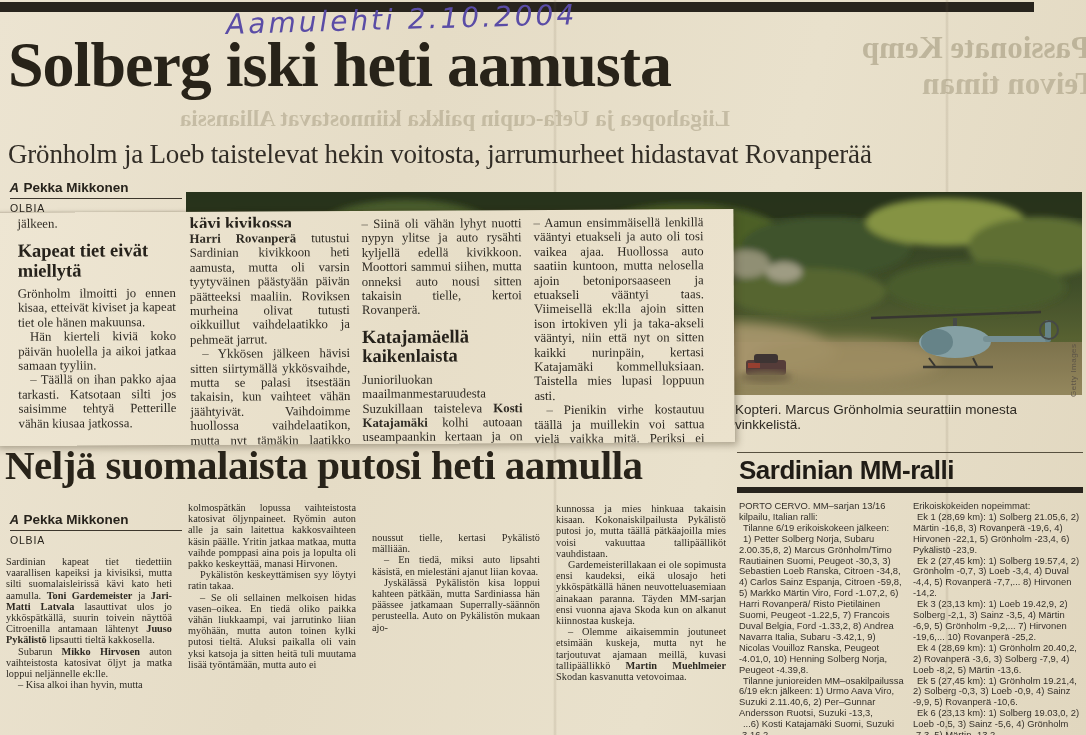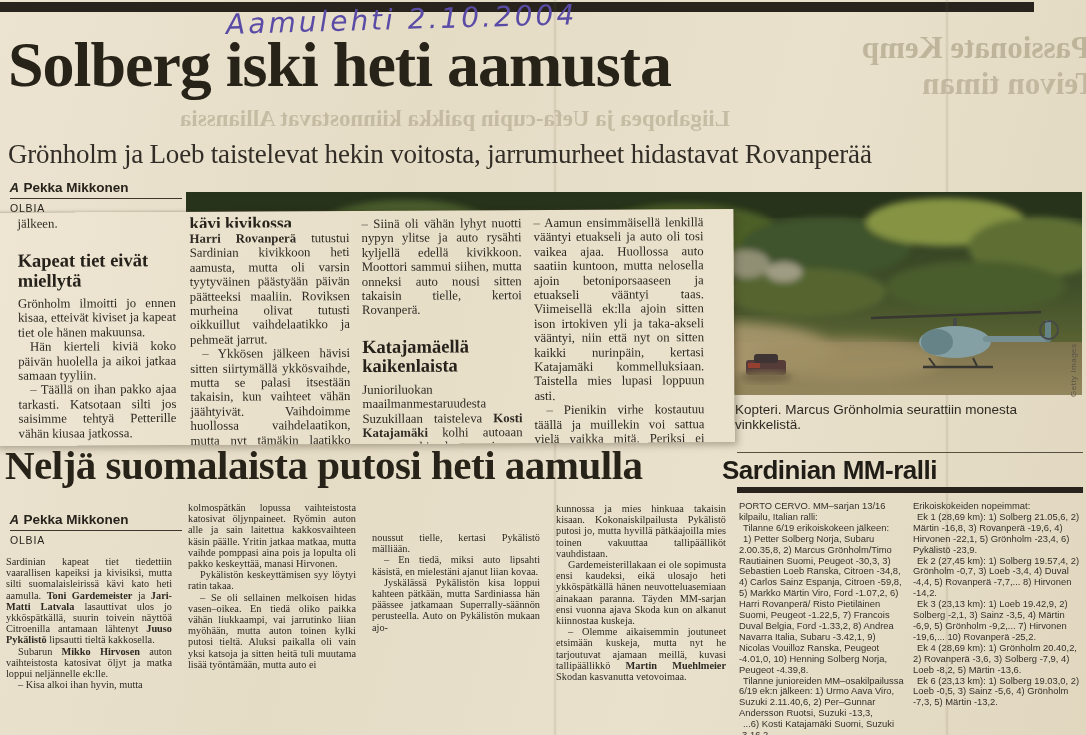--- a/index.html
+++ b/index.html
@@ -52,29 +52,29 @@
     position:absolute;left:-6px;top:211px;width:740px;height:233px;
     background:linear-gradient(100deg,#eee6d3,#e7dec8 55%,#ebe2cd);
     box-shadow:3px 3px 7px rgba(60,50,30,.35), 0 -1px 2px rgba(60,50,30,.18);
     transform:rotate(-0.3deg);overflow:hidden;
   }
   .col{position:absolute;}
   .bodycol{font-size:12.8px;line-height:14.4px;color:#2e2a23;text-align:justify;}
   .bodycol p{margin:0;}
   .bodycol p + p{text-indent:12px;}
   .carry{font-size:12.8px;color:#2e2a23;margin:0;}
-  .colhead{font-size:18.5px;line-height:19.5px;font-weight:bold;color:#26221b;margin:20px 0 6px;}
+  .colhead{font-size:18.5px;line-height:19.5px;font-weight:bold;color:#26221b;margin:10px 0 6px;}
   .colhead.cut{margin:0 0 4px;height:14px;overflow:hidden;font-size:17px;}
   
   .headline2{position:absolute;left:5px;top:441px;width:760px;
     font-size:41px;font-weight:bold;color:#282319;letter-spacing:-0.5px;white-space:nowrap;}
   .a2 .bodycol, .a2.bodycol{font-size:10.3px;line-height:11.2px;}
   
   .sb-rule-thin{position:absolute;left:737px;top:452px;width:346px;height:1px;background:#57503f;}
-  .sb-title{position:absolute;left:722px;top:455px;font-family:"Liberation Sans",sans-serif;
+  .sb-title{position:absolute;left:739px;top:455px;font-family:"Liberation Sans",sans-serif;
     font-weight:bold;font-size:26px;color:#201c16;letter-spacing:-0.5px;}
   .sb-rule-thick{position:absolute;left:737px;top:487px;width:346px;height:6px;background:#28241d;}
   .sb-col{position:absolute;top:501px;font-family:"Liberation Sans",sans-serif;
     font-size:9.4px;line-height:10.9px;color:#35302a;}
   .sb-col p{margin:0;}
   .sb-col p + p{text-indent:4px;}
   strong{font-weight:bold;}
 </style>
 </head>
 <body>
@@ -230,37 +230,38 @@
       <p>kolmospätkän lopussa vaihteistosta katosivat öljynpaineet. Ryömin auton alle ja sain laitettua kakkosvaihteen käsin päälle. Yritin jatkaa matkaa, mutta vaihde pomppasi aina pois ja lopulta oli pakko keskeyttää, manasi Hirvonen.</p>
       <p>Pykälistön keskeyttämisen syy löytyi ratin takaa.</p>
       <p>– Se oli sellainen melkoisen hidas vasen–oikea. En tiedä oliko paikka vähän liukkaampi, vai jarrutinko liian myöhään, mutta auton toinen kylki putosi tieltä. Aluksi paikalla oli vain yksi katsoja ja sitten heitä tuli muutama lisää työntämään, mutta auto ei</p>
     </div>
   <div class="col a2 bodycol" style="left:372px;top:502px;width:168px;margin-top:30px;">
       <p>noussut tielle, kertasi Pykälistö mälliään.</p>
       <p>– En tiedä, miksi auto lipsahti käsistä, en mielestäni ajanut liian kovaa.</p>
       <p>Jyskälässä Pykälistön kisa loppui kahteen pätkään, mutta Sardiniassa hän päässee jatkamaan Superrally-säännön perusteella. Auto on Pykälistön mukaan ajo-</p>
     </div>
   <div class="col a2 bodycol" style="left:556px;top:503px;width:170px;">
-      <p>kunnossa ja mies hinkuaa takaisin kisaan. Kokonaiskilpailusta Pykälistö putosi jo, mutta hyvillä pätkäajoilla mies toinen vakuuttaa tallipäälliköt vauhdistaan.</p>
+      <p>kunnossa ja mies hinkuaa takaisin kisaan. Kokonaiskilpailusta Pykälistö putosi jo, mutta täällä pätkäajoilla mies voisi vakuuttaa tallipäälliköt vauhdistaan.</p>
       <p>Gardemeisterillakaan ei ole sopimusta ensi kaudeksi, eikä ulosajo heti ykköspätkällä hänen neuvotteluasemiaan ainakaan paranna. Täyden MM-sarjan ensi vuonna ajava Skoda kun on alkanut kiinnostaa kuskeja.</p>
       <p>– Olemme aikaisemmin joutuneet etsimään kuskeja, mutta nyt he tarjoutuvat ajamaan meillä, kuvasi tallipäällikkö <strong>Martin Muehlmeier</strong> Skodan kasvanutta vetovoimaa.</p>
     </div>
 
   <div class="sb-rule-thin"></div>
   <div class="sb-title">Sardinian MM-ralli</div>
   <div class="sb-rule-thick"></div>
   <div class="sb-col" style="left:739px;width:166px;">
       <p>PORTO CERVO. MM–sarjan 13/16 kilpailu, Italian ralli:</p>
       <p>Tilanne 6/19 erikoiskokeen jälkeen:</p>
       <p>1) Petter Solberg Norja, Subaru 2.00.35,8, 2) Marcus Grönholm/Timo Rautiainen Suomi, Peugeot -30,3, 3) Sebastien Loeb Ranska, Citroen -34,8, 4) Carlos Sainz Espanja, Citroen -59,8, 5) Markko Märtin Viro, Ford -1.07,2, 6) Harri Rovanperä/ Risto Pietiläinen Suomi, Peugeot -1.22,5, 7) Francois Duval Belgia, Ford -1.33,2, 8) Andrea Navarra Italia, Subaru -3.42,1, 9) Nicolas Vouilloz Ranska, Peugeot -4.01,0, 10) Henning Solberg Norja, Peugeot -4.39,8.</p>
       <p>Tilanne junioreiden MM–osakilpailussa 6/19 ek:n jälkeen: 1) Urmo Aava Viro, Suzuki 2.11.40,6, 2) Per–Gunnar Andersson Ruotsi, Suzuki -13,3,</p>
       <p>...6) Kosti Katajamäki Suomi, Suzuki -3.16,2.</p>
     </div>
   <div class="sb-col" style="left:913px;width:170px;">
       <p>Erikoiskokeiden nopeimmat:</p>
       <p>Ek 1 (28,69 km): 1) Solberg 21.05,6, 2) Märtin -16,8, 3) Rovanperä -19,6, 4) Hirvonen -22,1, 5) Grönholm -23,4, 6) Pykälistö -23,9.</p>
       <p>Ek 2 (27,45 km): 1) Solberg 19.57,4, 2) Grönholm -0,7, 3) Loeb -3,4, 4) Duval -4,4, 5) Rovanperä -7,7,... 8) Hirvonen -14,2.</p>
       <p>Ek 3 (23,13 km): 1) Loeb 19.42,9, 2) Solberg -2,1, 3) Sainz -3,5, 4) Märtin -6,9, 5) Grönholm -9,2,... 7) Hirvonen -19,6,... 10) Rovanperä -25,2.</p>
       <p>Ek 4 (28,69 km): 1) Grönholm 20.40,2, 2) Rovanperä -3,6, 3) Solberg -7,9, 4) Loeb -8,2, 5) Märtin -13,6.</p>
+      <p>Ek 5 (27,45 km): 1) Grönholm 19.21,4, 2) Solberg -0,3, 3) Loeb -0,9, 4) Sainz -9,9, 5) Rovanperä -10,6.</p>
       <p>Ek 6 (23,13 km): 1) Solberg 19.03,0, 2) Loeb -0,5, 3) Sainz -5,6, 4) Grönholm -7,3, 5) Märtin -13,2.</p>
     </div>
 
 </div>
 
 </body></html>

